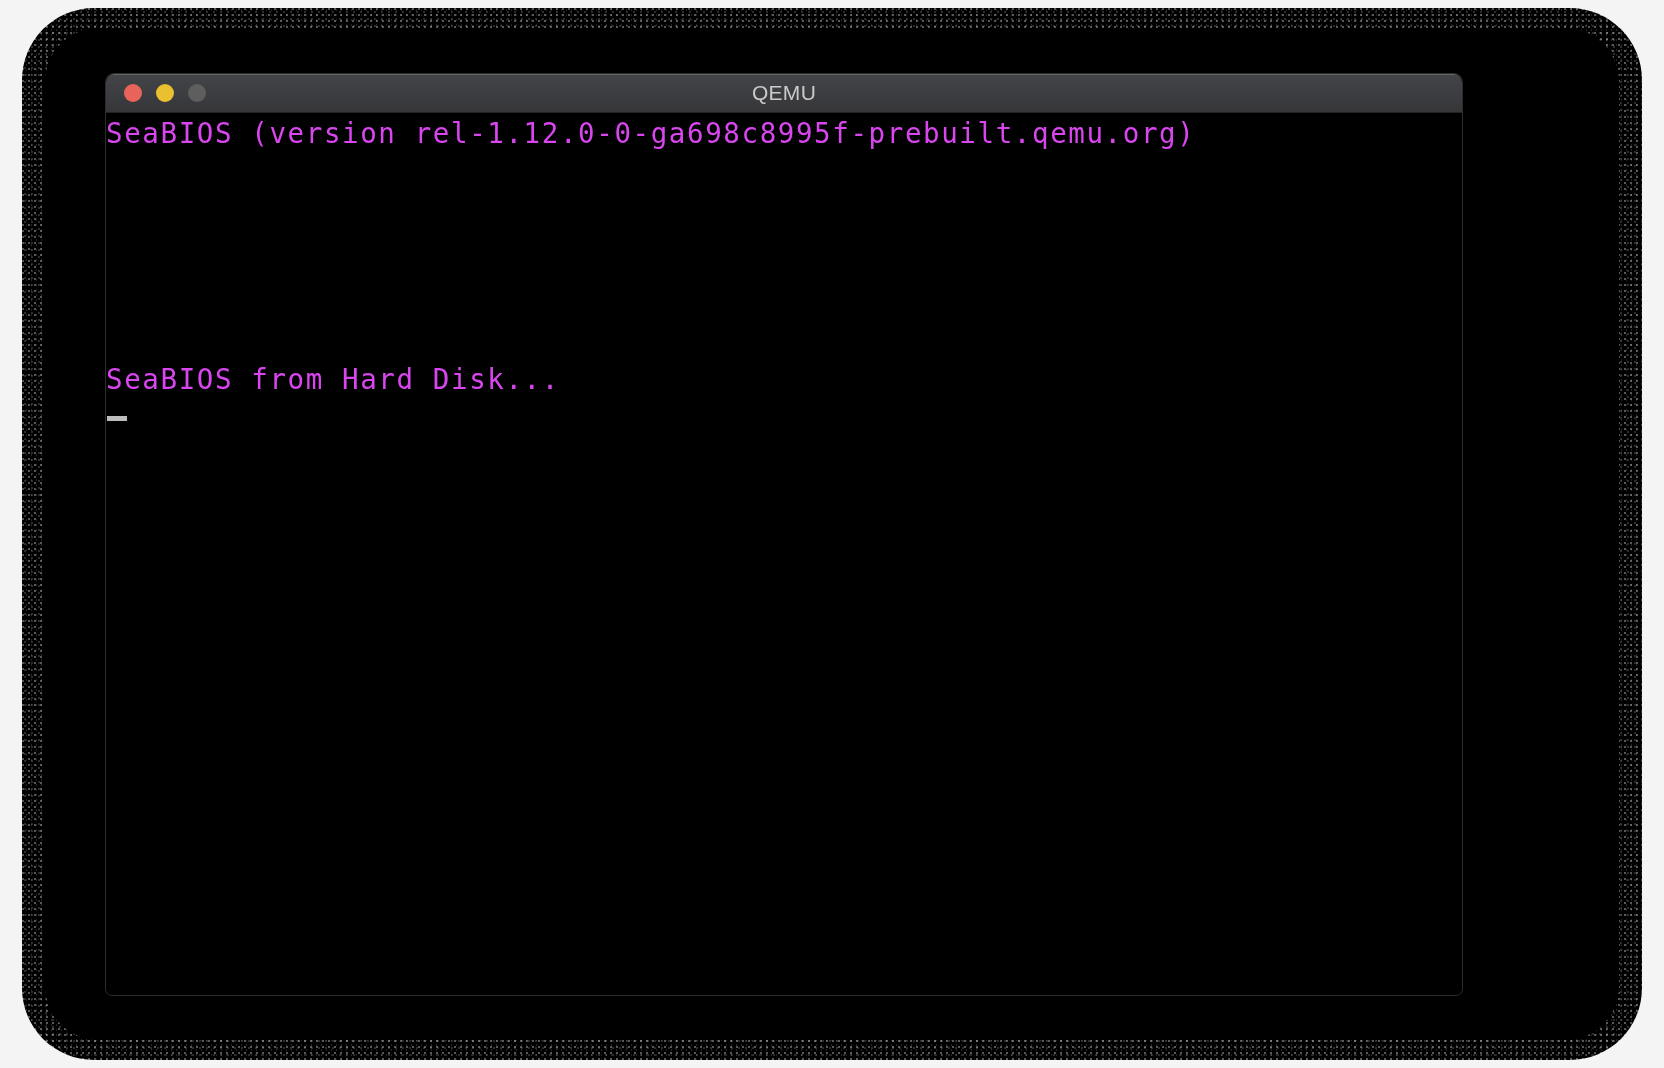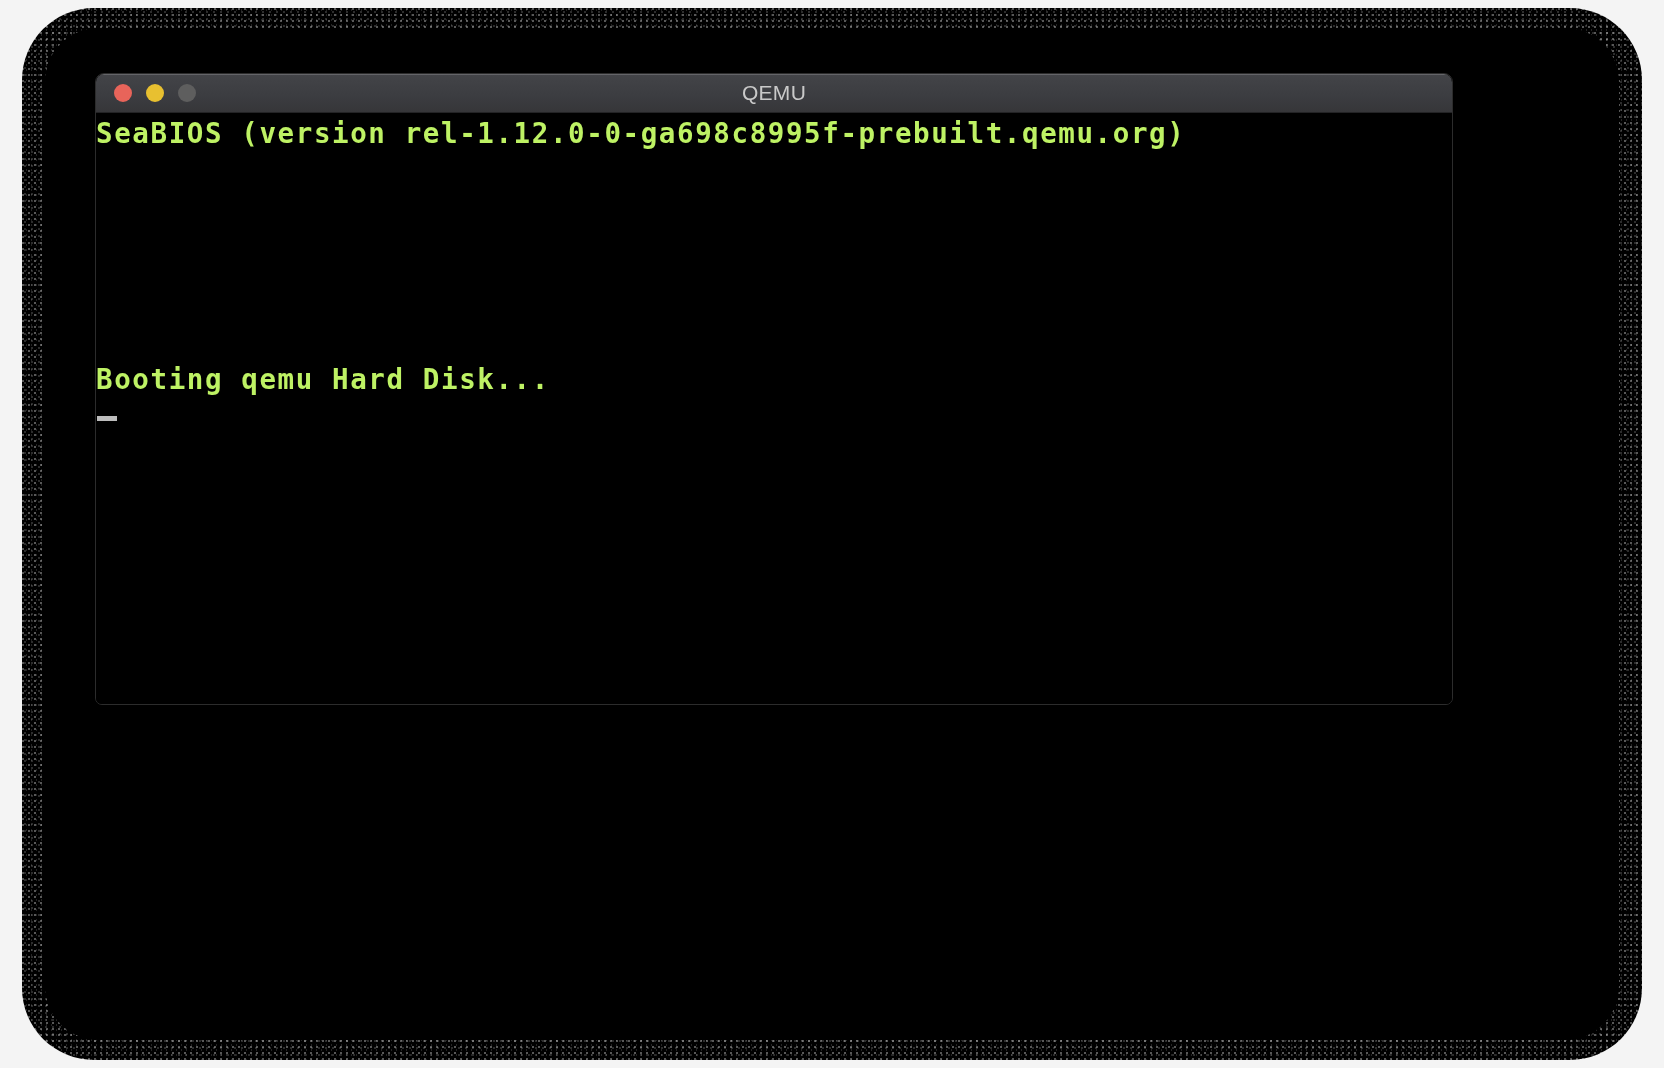--- a/index.html
+++ b/index.html
@@ -43,24 +43,24 @@
     top: 28px;
     width: 1574px;
     height: 1012px;
     border-radius: 54px;
     background: #000000;
   }
 
   
   #qemu-window {
     position: absolute;
-    left: 95px;
+    left: 105px;
     top: 73px;
     width: 1358px;
-    height: 632px;
+    height: 923px;
     border-radius: 9px 9px 7px 7px;
     background: #000000;
     box-sizing: border-box;
     border: 1px solid #2c2c2c;
     overflow: hidden;
   }
 
   #titlebar {
     position: relative;
     height: 38px;
@@ -110,26 +110,25 @@
     height: 754px;
     background: #000000;
     padding: 0;
     overflow: hidden;
   }
 
   .term-line {
     font-family: "DejaVu Sans Mono", "Liberation Mono", monospace;
     font-size: 27.5px;
     line-height: 41px;
-    color: #bef264;
+    color: #d946ef;
     white-space: pre;
     letter-spacing: 1.6px;
     padding-left: 0px;
     height: 41px;
-    font-weight: bold;
   }
   .term-blank { height: 41px; }
 
   #cursor {
     width: 20px;
     height: 5px;
     background: #bdbdbd;
     margin-left: 1px;
     margin-top: 16px;
   }
@@ -153,18 +152,18 @@
       <div id="window-title">QEMU</div>
     </div>
 
     <div id="terminal">
       <div class="term-line">SeaBIOS (version rel-1.12.0-0-ga698c8995f-prebuilt.qemu.org)</div>
       <div class="term-line term-blank"></div>
       <div class="term-line term-blank"></div>
       <div class="term-line term-blank"></div>
       <div class="term-line term-blank"></div>
       <div class="term-line term-blank"></div>
-      <div class="term-line">Booting qemu Hard Disk...</div>
+      <div class="term-line">SeaBIOS from Hard Disk...</div>
       <div id="cursor"></div>
     </div>
 
   </div>
 </div>
 
 </body></html>

